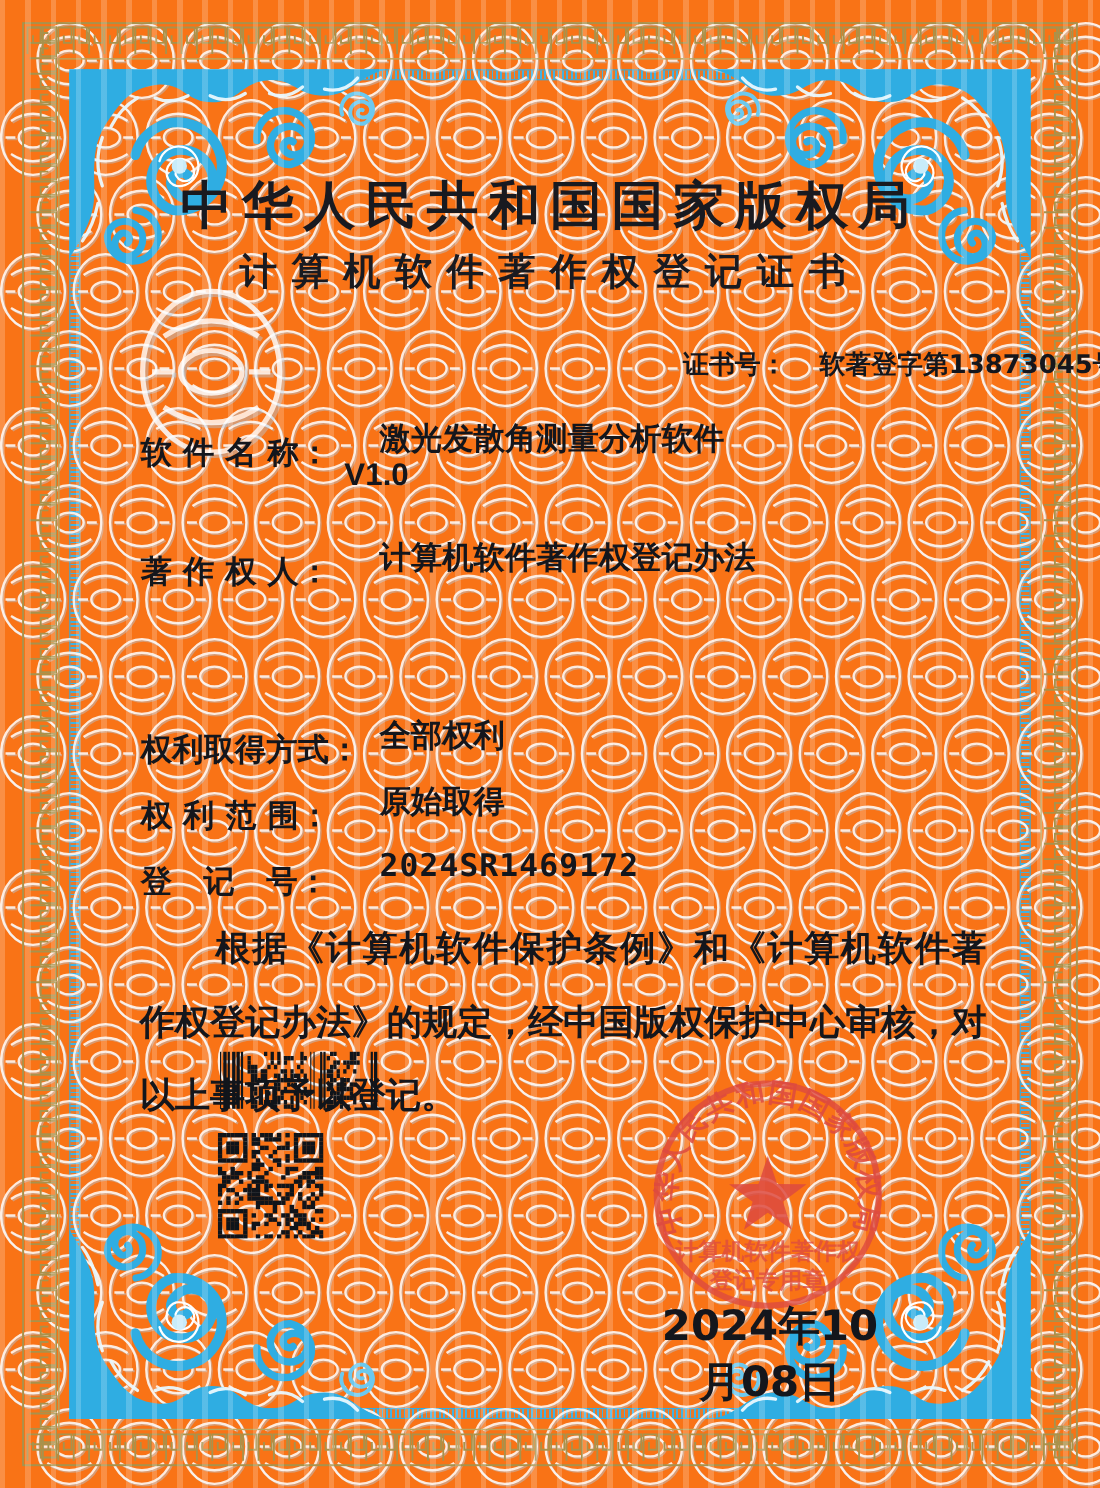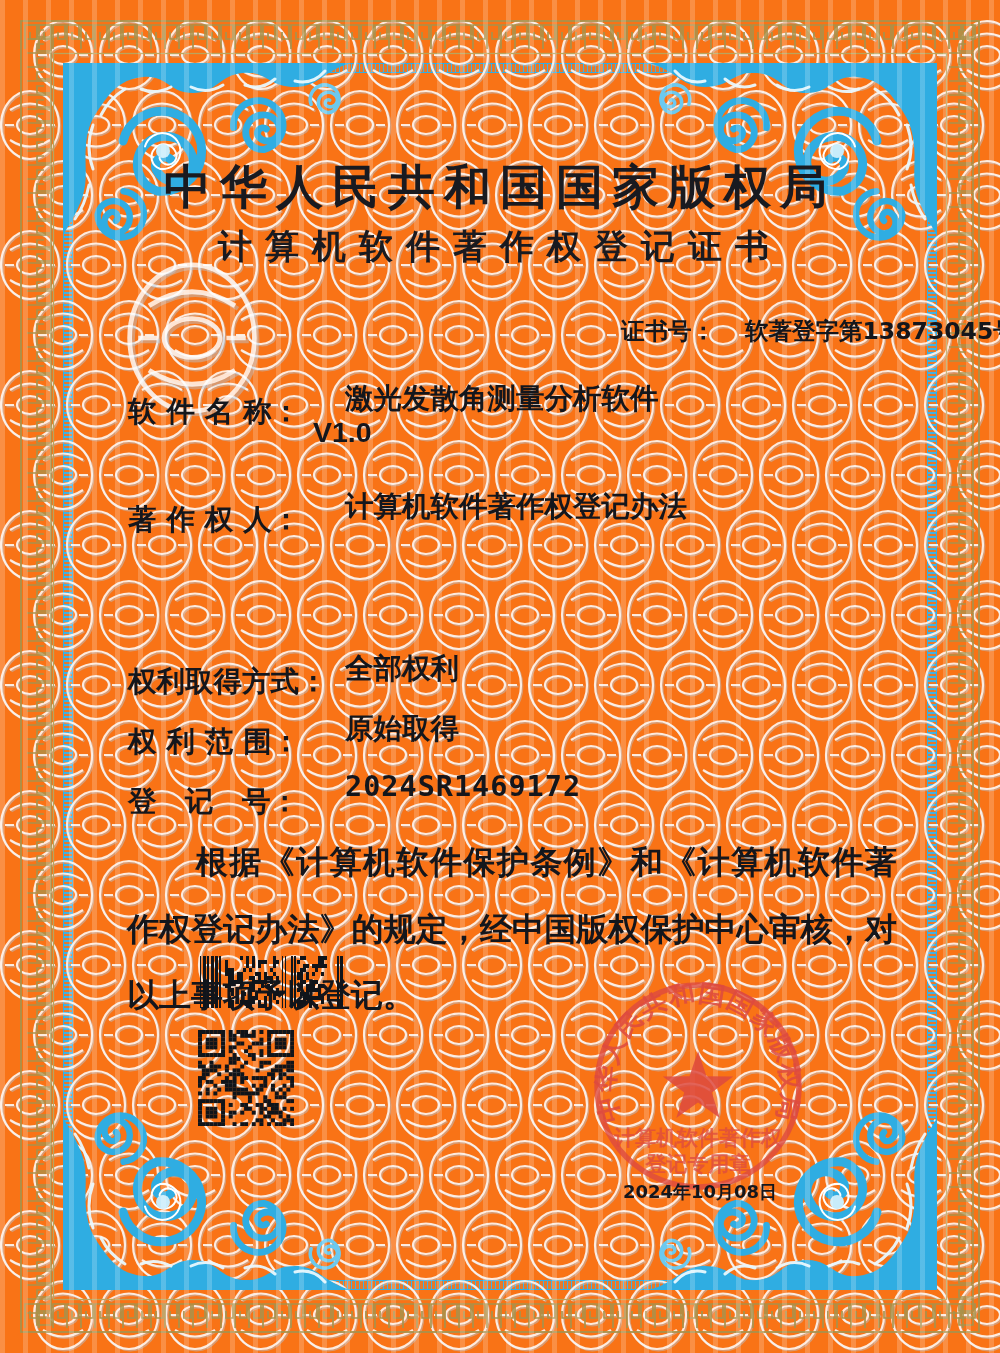--- a/index.html
+++ b/index.html
@@ -37,21 +37,21 @@
     font-family:Liberation Sans, sans-serif;text-align:right;}
   .mono{font-family:"DejaVu Sans Mono","Liberation Mono",monospace;letter-spacing:1px;text-align:right;}
   .para{position:absolute;top:829px;left:127px;right:103px;margin:0;
     font-size:32px;font-weight:600;line-height:2.08;text-indent:2.15em;text-align:justify;}
   .codes{position:absolute;}
   #barcode{left:200px;top:956px;}
   #qr{left:198px;top:1030px;}
   .seal{position:absolute;left:580px;top:966px;width:240px;height:240px;z-index:4;
     mix-blend-mode:multiply;}
   .date{position:absolute;top:1180px;left:588px;width:224px;text-align:center;
-    font-size:18px;font-weight:600;z-index:5;}
+    font-size:38px;font-weight:600;z-index:5;}
 </style>
 </head>
 <body>
 
 <div class="cert">
 
   <div class="band h t"></div>
   <div class="band h b"></div>
   <div class="band v l"></div>
   <div class="band v r"></div>

